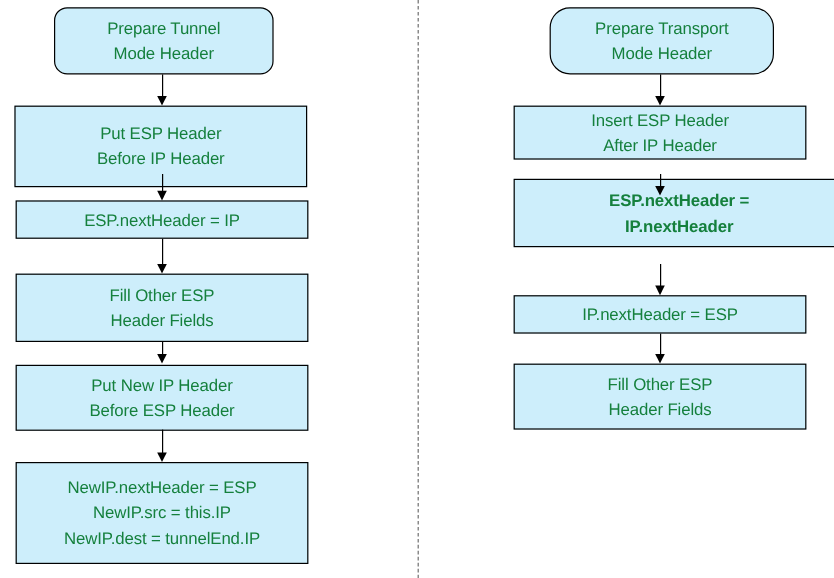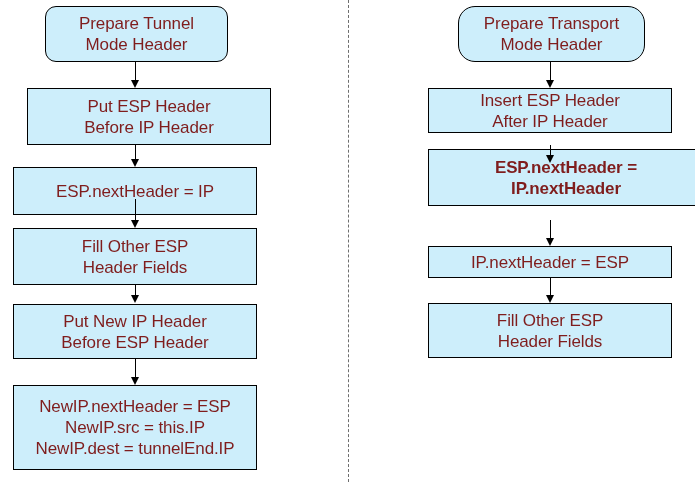--- a/index.html
+++ b/index.html
@@ -32,22 +32,22 @@
   
   .node {
     position: absolute;
     box-sizing: border-box;
     background: #cdeefb;
     border: 1.6px solid #000000;
     display: flex;
     align-items: center;
     justify-content: center;
     text-align: center;
-    color: #7f1d1d;
-    font-size: 17px;
+    color: #15803d;
+    font-size: 14px;
     line-height: 21px;
     letter-spacing: -0.1px;
     white-space: pre-line;
     padding: 0 4px;
   }
   .node.rounded {
     border-radius: 11px;
   }
 
   
@@ -75,23 +75,23 @@
 </head>
 <body>
 
 <div id="canvas">
 
   <div class="divider" style="left: 348px; border-left-color: rgb(110, 110, 110);"></div>
 
   <div id="flow-tunnel-mode">
       <div class="node rounded" style="left: 45px; top: 6px; width: 183px; height: 56px; background: rgb(205, 238, 251); border-color: rgb(0, 0, 0);">Prepare Tunnel
 Mode Header</div>
-      <div class="node" style="left: 27px; top: 88px; width: 244px; height: 57px; background: rgb(205, 238, 251); border-color: rgb(0, 0, 0);">Put ESP Header
+      <div class="node" style="left: 12px; top: 88px; width: 244px; height: 68px; background: rgb(205, 238, 251); border-color: rgb(0, 0, 0);">Put ESP Header
 Before IP Header</div>
-      <div class="node" style="left: 13px; top: 167px; width: 244px; height: 48px; background: rgb(205, 238, 251); border-color: rgb(0, 0, 0);">ESP.nextHeader = IP</div>
+      <div class="node" style="left: 13px; top: 167px; width: 244px; height: 32px; background: rgb(205, 238, 251); border-color: rgb(0, 0, 0);">ESP.nextHeader = IP</div>
       <div class="node" style="left: 13px; top: 228px; width: 244px; height: 57px; background: rgb(205, 238, 251); border-color: rgb(0, 0, 0);">Fill Other ESP
 Header Fields</div>
       <div class="node" style="left: 13px; top: 304px; width: 244px; height: 55px; background: rgb(205, 238, 251); border-color: rgb(0, 0, 0);">Put New IP Header
 Before ESP Header</div>
       <div class="node" style="left: 13px; top: 385px; width: 244px; height: 85px; background: rgb(205, 238, 251); border-color: rgb(0, 0, 0);">NewIP.nextHeader = ESP
 NewIP.src = this.IP
 NewIP.dest = tunnelEnd.IP</div>
       <div class="arrow" style="left: 135px; top: 62px; height: 26px;">
         <div class="shaft" style="height: 19px; border-left-color: rgb(0, 0, 0);"></div>
         <div class="head" style="top: 18px; border-top-color: rgb(0, 0, 0);"></div>

